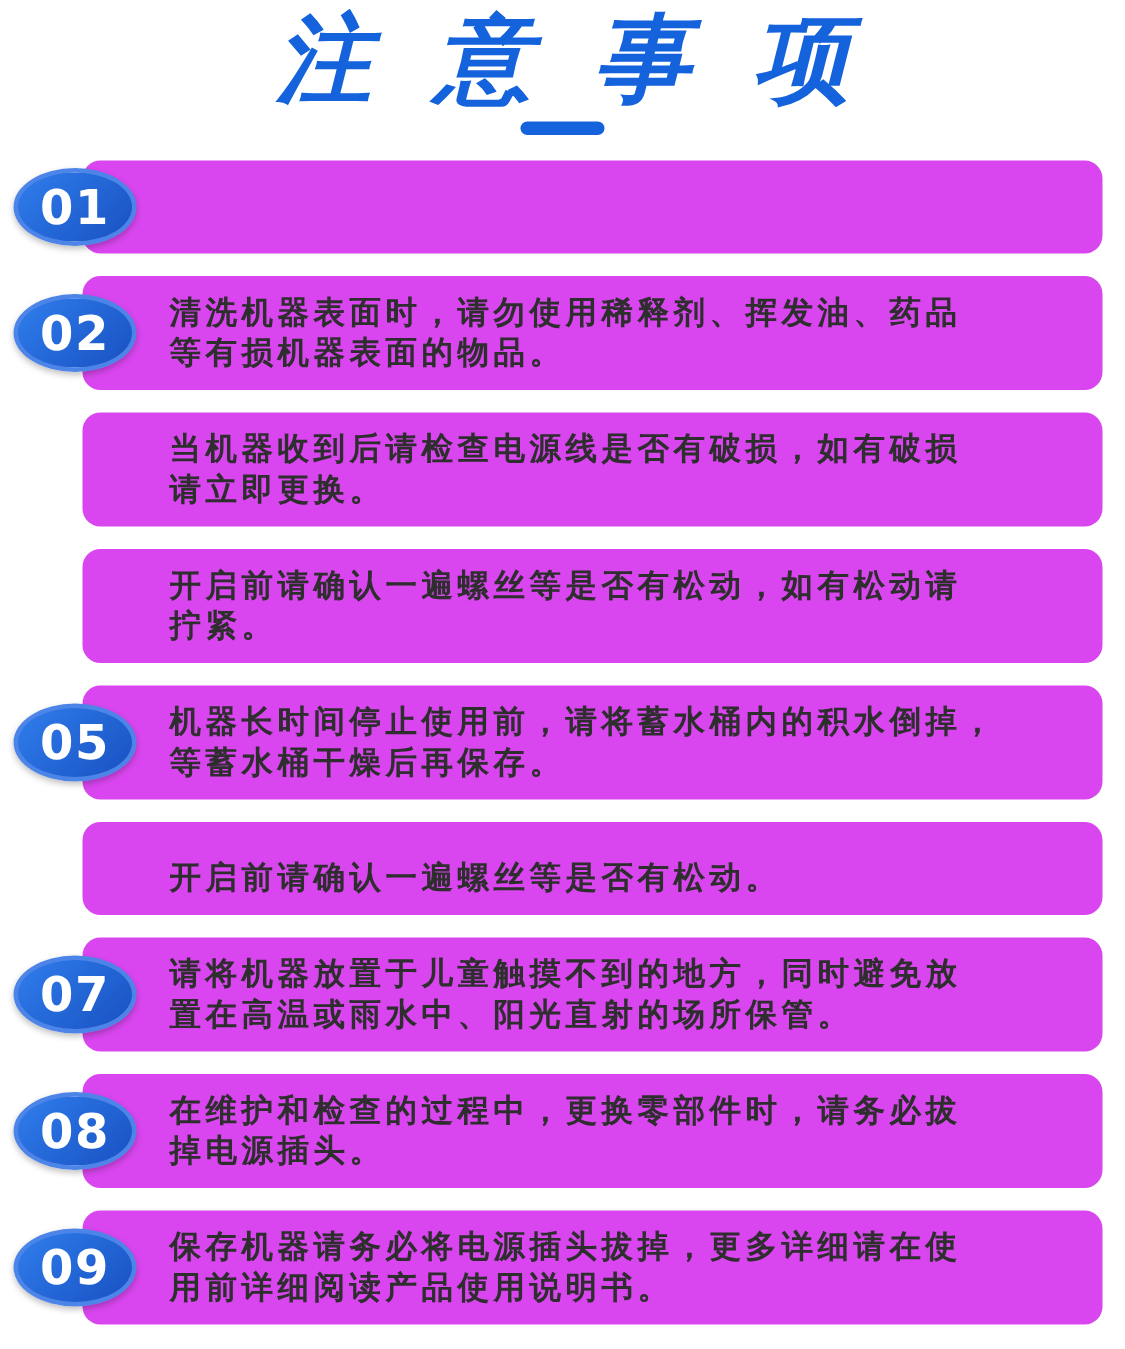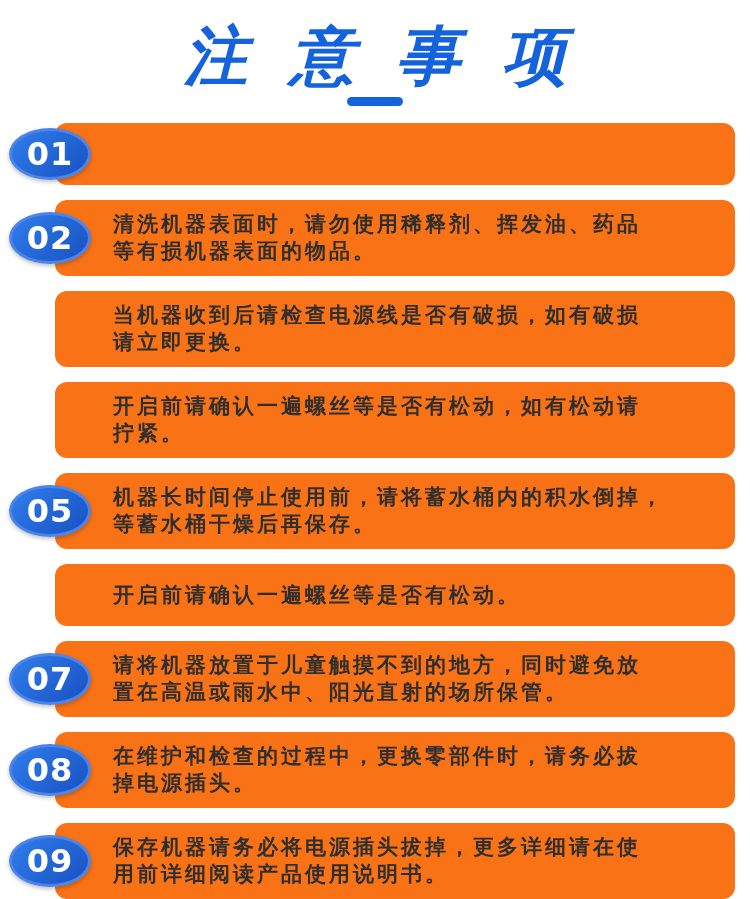--- a/index.html
+++ b/index.html
@@ -11,21 +11,21 @@
   .page {
     position: relative;
     width: 750px;
     height: 899px;
     overflow: hidden;
     background: #ffffff;
     box-sizing: border-box;
   }
   
   .header {
-    padding-top: 20px;
+    padding-top: 4px;
     text-align: center;
   }
   .title {
     margin: 0;
     font-size: 64px;
     line-height: 72px;
     font-weight: bold;
     font-style: italic;
     color: #1563dc;
     letter-spacing: 42px;
@@ -43,27 +43,27 @@
   .list {
     display: flex;
     flex-direction: column;
     gap: 15px;
     margin-top: 17px;
   }
   .card {
     position: relative;
     margin-left: 55px;
     margin-right: 15px;
-    background: #f97316;
+    background: #d946ef;
     border-radius: 12px;
     min-height: 62px;
     box-sizing: border-box;
     padding: 11px 28px 11px 58px;
     display: flex;
-    align-items: center;
+    align-items: flex-end;
   }
   .badge {
     position: absolute;
     left: -46px;
     top: 50%;
     transform: translateY(-50%);
     width: 76px;
     height: 46px;
     border-radius: 50%;
     background: linear-gradient(135deg, #2d79e8 10%, #1b55c6 90%);

